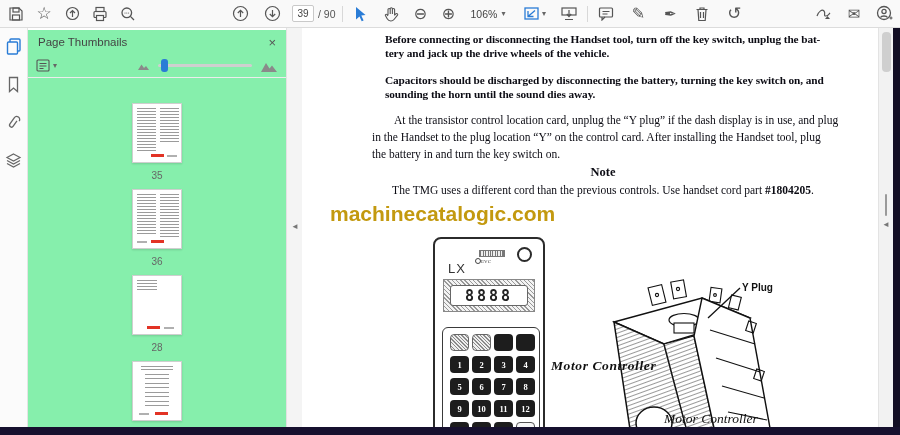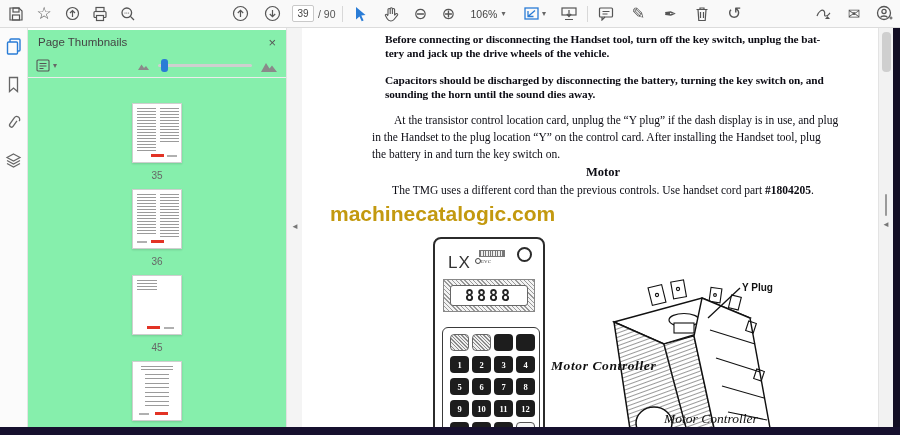--- a/index.html
+++ b/index.html
@@ -68,21 +68,21 @@
   .para-n { position:absolute; font-size:11.5px; line-height:17px; }
   .note-wrap { position:absolute; left:70px; width:462px; text-align:center; }
   .note-title { font-weight:bold; font-size:12.5px; }
   .note-line { font-size:11.5px; white-space:nowrap; }
   .wm { position:absolute; left:28px; top:174px; font-family:"Liberation Sans", sans-serif;
     font-weight:bold; font-size:21px; letter-spacing:0; }
 
   
   .handset { position:absolute; left:131px; top:209px; width:112px; height:240px;
     border:2px solid #2b2b2b; border-radius:8px; background:#fff; }
-  .hs-brand { position:absolute; left:13px; top:14px; font-size:17px; color:#333; letter-spacing:1px;
+  .hs-brand { position:absolute; left:13px; top:22px; font-size:13px; color:#333; letter-spacing:1px;
     font-family:"Liberation Sans",sans-serif; }
   .hs-hatch { position:absolute; left:44px; top:11px; width:26px; height:7px;
     background:repeating-linear-gradient(90deg,#777 0,#777 1px,#eee 1px,#eee 2.5px); border:1px solid #777; }
   .hs-sub { position:absolute; left:46px; top:20px; font-size:5px; color:#444; }
   .hs-dot { position:absolute; left:40px; top:19px; width:6px; height:6px; border:1.2px solid #444; border-radius:50%; }
   .hs-spk { position:absolute; right:11px; top:8px; width:15px; height:15px; border:2.6px solid #2b2b2b; border-radius:50%; }
   .hs-display { position:absolute; left:8px; top:40px; width:92px; height:33px;
     background:repeating-linear-gradient(45deg,#999 0,#999 1px,#f3f3f3 1px,#f3f3f3 3px);
     border:1px solid #888; }
   .hs-lcd { position:absolute; left:6px; top:5px; right:6px; bottom:5px; background:#fff;
@@ -328,21 +328,21 @@
       </div>
 
       <div class="thumb-cell">
         <div class="t-wrap">
             <div class="t-page">
           <div class="abs lines" style="left:4px;top:4px;width:20px;height:10px"></div>
           <div class="t-red" style="left:14px"></div>
               <div class="t-gray" style="left:31px"></div>
         </div>
           </div>
-        <div class="t-label">45</div>
+        <div class="t-label">28</div>
       </div>
 
       <div class="thumb-cell">
         <div class="t-wrap">
             <div class="t-page">
           <div class="abs lines" style="left:8px;top:4px;width:32px;height:5px"></div>
           <div class="abs lines-sparse" style="left:12px;top:12px;width:24px;height:36px"></div>
           <div class="t-red" style="left:22px"></div>
               <div class="t-gray" style="left:6px"></div>
         </div>
@@ -412,21 +412,21 @@
         <div class="pline">tery and jack up the drive wheels of the vehicle.</div>
       </div>
 
       <div class="para-n" style="left:70px;top:84px">
         <div class="pline" style="padding-left:22px">At the transistor control location card, unplug the “Y plug” if the dash display is in use, and plug</div>
         <div class="pline">in the Handset to the plug location “Y” on the control card. After installing the Handset tool, plug</div>
         <div class="pline">the battery in and turn the key switch on.</div>
       </div>
 
       <div class="note-wrap" style="top:134px">
-        <span class="note-title">Motor</span>
+        <span class="note-title">Note</span>
       </div>
       <div class="note-wrap" style="top:152px">
         <span class="note-line"><span>The TMG uses a different cord than the previous controls. Use handset cord part </span><b>#1804205</b><span>.</span></span>
       </div>
 
       <div class="wm" style="color:#c3990f">machinecatalogic.com</div>
 
       <div class="handset">
         <span class="hs-brand">LX</span>
         <span class="hs-hatch"></span>

